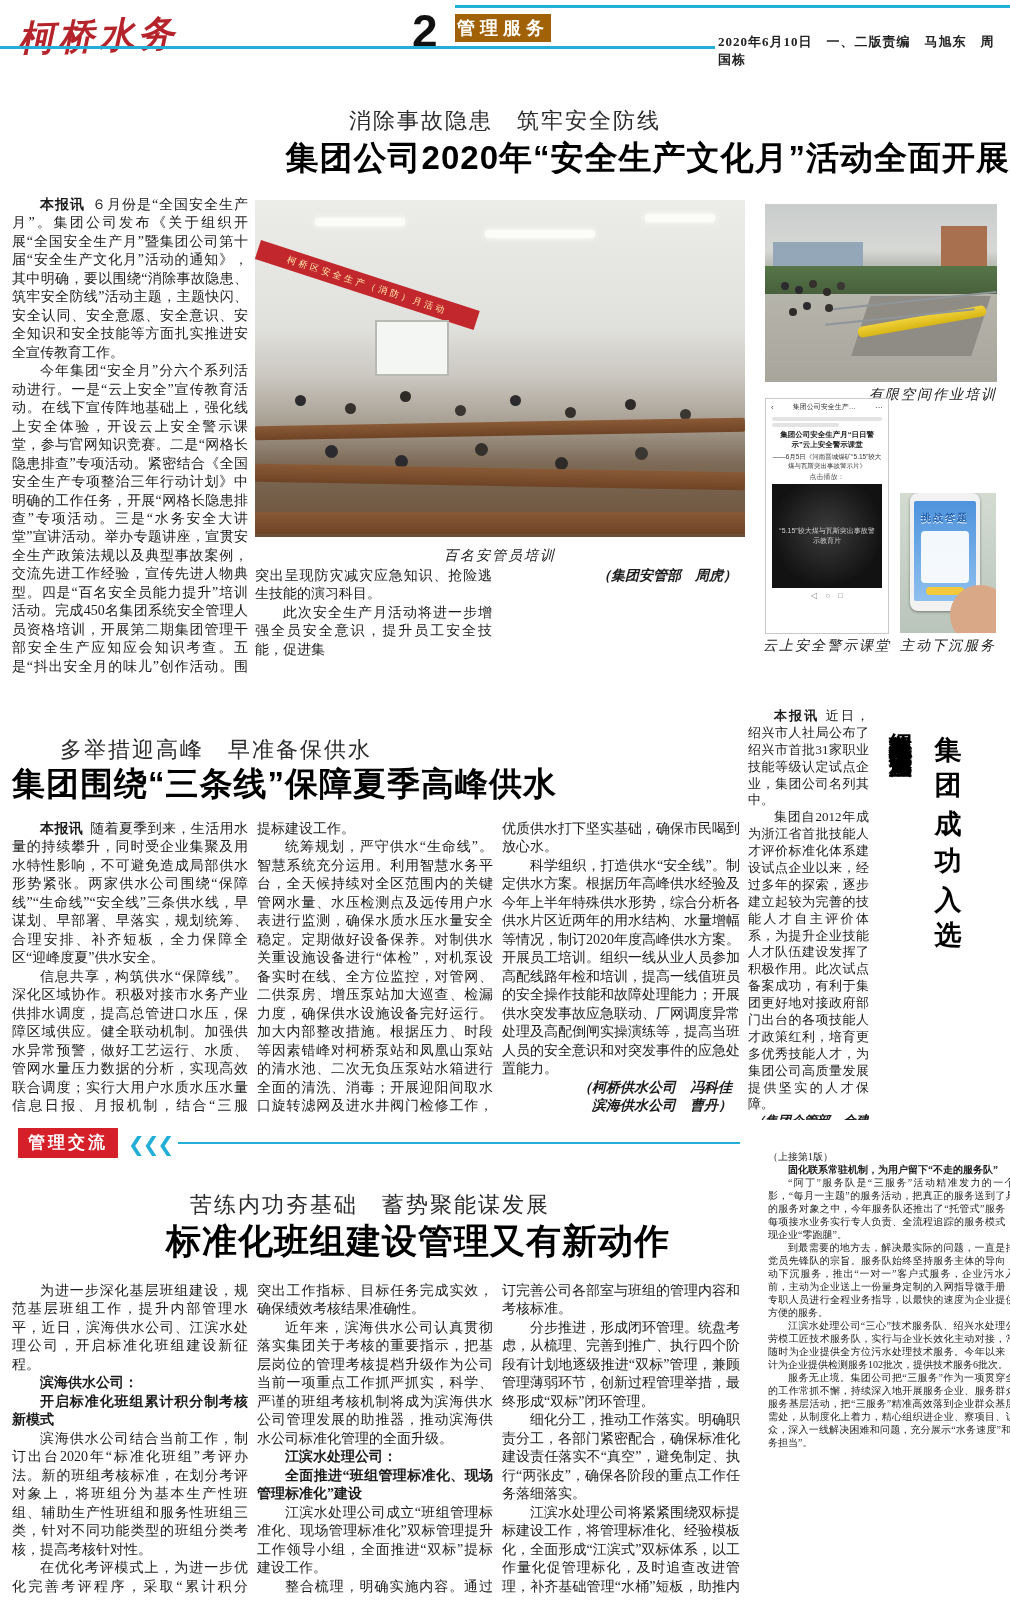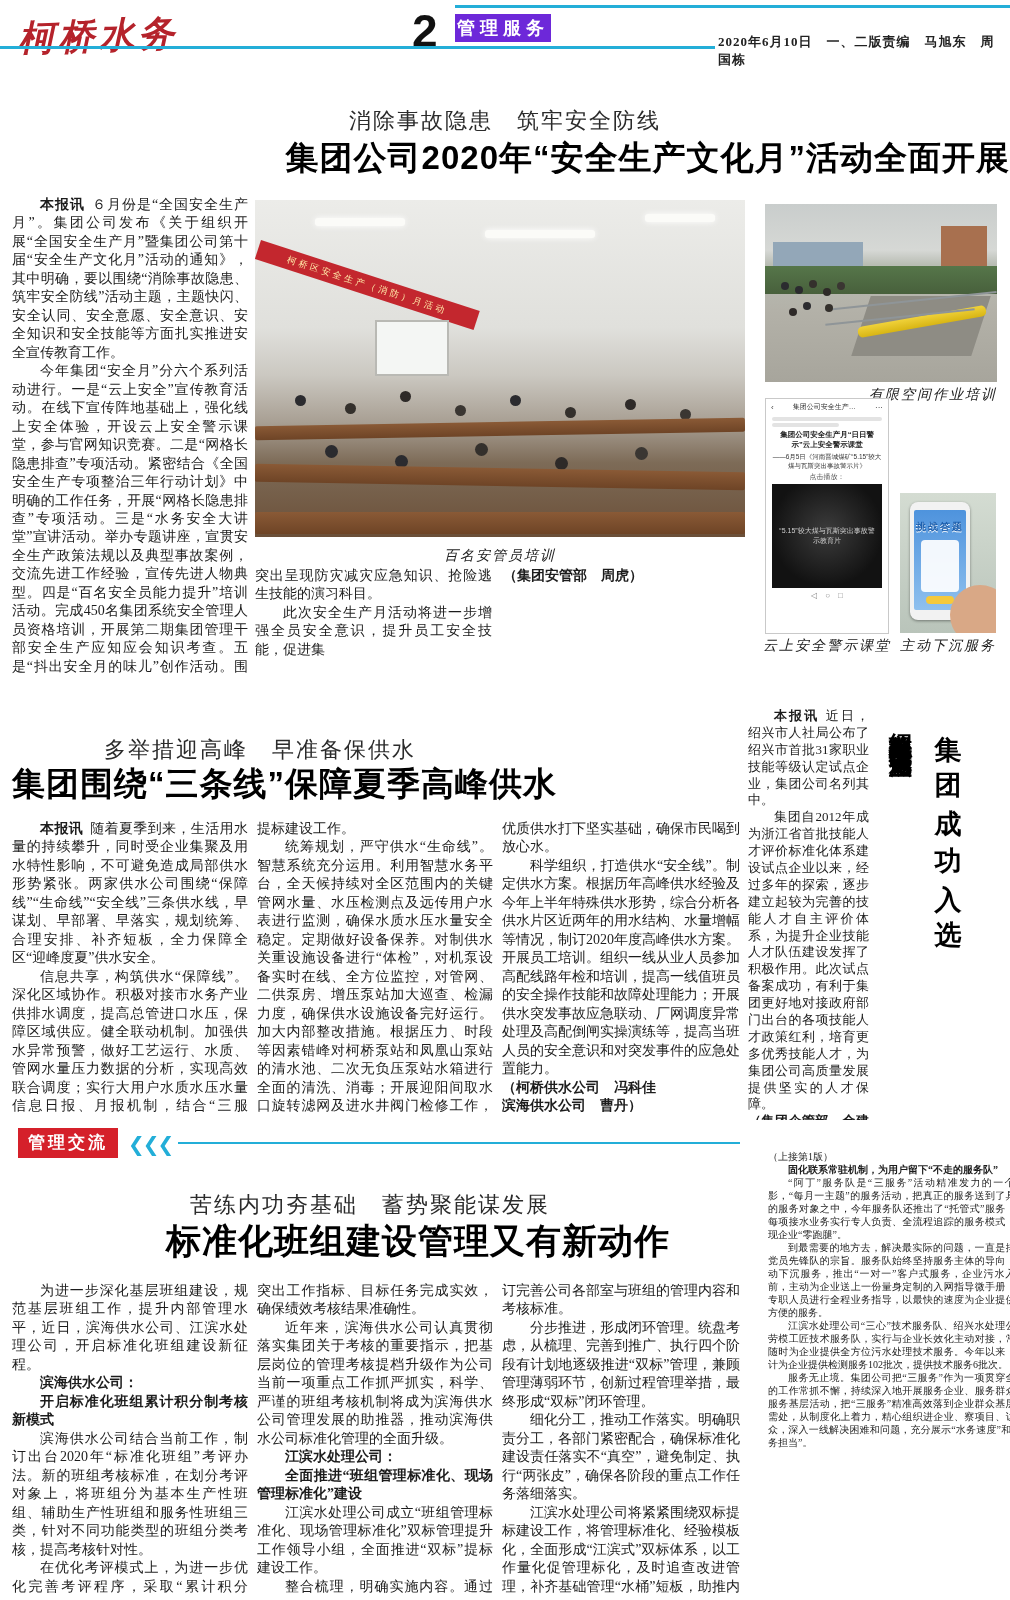--- a/index.html
+++ b/index.html
@@ -2,36 +2,36 @@
 <html><head>
 <meta charset="utf-8">
 <style>
   html,body{margin:0;padding:0;background:#f2f2f0;}
   .page{position:relative;width:1010px;height:1600px;background:#ffffff;margin:0 auto;
         font-family:"Liberation Serif","DejaVu Serif",serif;color:#1c1c1c;overflow:hidden;}
   .abs{position:absolute;}
   
   .logo{font-size:36px;font-weight:bold;font-style:italic;color:#b5232b;transform:rotate(-2deg);letter-spacing:4px;}
   .pagenum{font-size:46px;font-weight:900;font-family:"Liberation Sans","DejaVu Sans",sans-serif;color:#111;}
-  .sec-badge{background:#6d28d9;color:#fff;font-family:Liberation Serif, serif;
+  .sec-badge{background:#a16207;color:#fff;font-family:Liberation Serif, serif;
              font-weight:bold;font-size:18px;letter-spacing:5px;text-align:center;line-height:28px;}
   .rule-cyan{background:#23aed8;}
   .dateline{font-size:13px;font-weight:bold;color:#222;letter-spacing:1px;}
   
   .kicker{font-family:"Liberation Sans","DejaVu Sans",sans-serif;font-size:22px;color:#2b2b2b;
           text-align:center;letter-spacing:2px;}
   .headline{font-family:"Liberation Sans","DejaVu Sans",sans-serif;font-weight:900;font-size:33px;
             color:#000;text-align:right;letter-spacing:1px;white-space:nowrap;}
   
   .col{font-size:14px;line-height:1.32;text-align:justify;overflow:hidden;}
   .col p{margin:0;text-indent:2em;}
   .col p.noind{text-indent:0;}
   .lead{font-weight:bold;padding-right:.5em;}
   .subh{font-weight:bold;}
-  .byline{font-weight:bold;text-indent:0 !important;padding-right:8px;}
+  .byline{font-style:italic;font-weight:bold;text-align:right;text-indent:0 !important;padding-right:8px;}
   .caption{font-style:italic;font-size:14px;color:#222;letter-spacing:2px;}
   
   .photo{overflow:hidden;background:#ddd;}
   .meeting{background:linear-gradient(#ecece9 0%,#e0e0dc 38%,#cbc8c1 52%,#a89f93 66%,#7d6b57 78%,#6b4f38 100%);}
   .m-light{position:absolute;background:#fbfbf8;border-radius:3px;box-shadow:0 0 6px #fff;}
   .m-screen{position:absolute;background:#f4f6f4;border:2px solid #b9b9b4;}
   .m-banner{position:absolute;background:#c3272e;color:#ffe9a8;font-size:9px;line-height:20px;
             letter-spacing:3px;text-align:center;transform:rotate(18deg);transform-origin:left top;
             font-family:"Liberation Sans","DejaVu Sans",sans-serif;white-space:nowrap;}
   .m-table{position:absolute;background:linear-gradient(#8a5a36,#6e4426);border-radius:2px;}
@@ -47,21 +47,21 @@
   .shot-grayline{height:4px;background:#e3e3e3;margin:2px 6px;border-radius:2px;}
   .shot-h{font-size:7.5px;font-weight:bold;color:#222;text-align:center;margin:3px 5px;line-height:1.35;}
   .shot-sub{font-size:6.5px;color:#333;text-align:center;margin:2px 5px;line-height:1.3;}
   .shot-play{font-size:7px;color:#555;text-align:center;margin:2px 0;}
   .shot-video{position:relative;background:radial-gradient(circle at 50% 45%,#3c3c3c 0%,#121212 70%);
               color:#cfcfcf;font-size:7px;text-align:center;display:flex;align-items:center;justify-content:center;
               line-height:1.4;padding:4px;}
   .shot-nav{display:flex;justify-content:space-around;color:#888;font-size:8px;padding:2px 10px;}
   
   .quiz{background:linear-gradient(#d4dcd2,#b9c4ba);}
-  .q-phone{position:absolute;left:10px;top:9px;width:60px;height:118px;background:#f2f2f2;border-radius:8px;
+  .q-phone{position:absolute;left:10px;top:0;width:70px;height:118px;background:#f2f2f2;border-radius:8px;
            box-shadow:0 1px 3px rgba(0,0,0,.4);}
   .q-screen{position:absolute;left:4px;top:8px;right:4px;bottom:10px;border-radius:2px;
             background:linear-gradient(#4e93dd,#8fc0ee);overflow:hidden;}
   .q-title{font-family:"Liberation Sans","DejaVu Sans",sans-serif;font-weight:900;font-size:10px;
            color:#1c5fae;text-shadow:0 1px 0 #fff;text-align:center;margin-top:10px;letter-spacing:2px;}
   .q-card{position:absolute;left:7px;right:7px;top:30px;bottom:18px;background:#ffffff;border-radius:4px;opacity:.92;}
   .q-btn{position:absolute;left:12px;right:12px;bottom:6px;height:8px;border-radius:4px;background:#f5c93c;}
   .q-hand{position:absolute;right:-14px;bottom:-12px;width:60px;height:60px;border-radius:50%;background:#d9a886;}
   
   .vtitle{writing-mode:vertical-rl;font-family:"Liberation Sans","DejaVu Sans",sans-serif;
@@ -147,21 +147,21 @@
       <div class="q-screen">
         <div class="q-title">挑战答题</div>
         <div class="q-card"></div>
         <div class="q-btn"></div>
       </div>
     </div>
     <div class="q-hand"></div>
   </div>
   <div class="abs caption" style="left:893px;top:637px;width:110px;text-align:center;">主动下沉服务</div>
 
-  <div class="abs kicker" style="left:16px;top:735px;width:400px;text-align:right;">多举措迎高峰　早准备保供水</div>
+  <div class="abs kicker" style="left:16px;top:735px;width:400px;text-align:center;">多举措迎高峰　早准备保供水</div>
   <div class="abs headline" style="left:12px;top:762px;width:660px;text-align:left;">集团围绕“三条线”保障夏季高峰供水</div>
 
   <div class="abs col" style="left:12px;top:820px;width:236px;height:292px;">
     <p><span class="lead">本报讯</span><span>随着夏季到来，生活用水量的持续攀升，同时受企业集聚及用水特性影响，不可避免造成局部供水形势紧张。两家供水公司围绕“保障线”“生命线”“安全线”三条供水线，早谋划、早部署、早落实，规划统筹、合理安排、补齐短板，全力保障全区“迎峰度夏”供水安全。</span></p>
     <p>信息共享，构筑供水“保障线”。深化区域协作。积极对接市水务产业供排水调度，提高总管进口水压，保障区域供应。健全联动机制。加强供水异常预警，做好工艺运行、水质、管网水量压力数据的分析，实现高效联合调度；实行大用户水质水压水量信息日报、月报机制，结合“三服务”走访，与用户</p>
   </div>
   <div class="abs col" style="left:257px;top:820px;width:236px;height:292px;">
     <p class="noind">提标建设工作。</p>
     <p>统筹规划，严守供水“生命线”。智慧系统充分运用。利用智慧水务平台，全天候持续对全区范围内的关键管网水量、水压检测点及远传用户水表进行监测，确保水质水压水量安全稳定。定期做好设备保养。对制供水关重设施设备进行“体检”，对机泵设备实时在线、全方位监控，对管网、二供泵房、增压泵站加大巡查、检漏力度，确保供水设施设备完好运行。加大内部整改措施。根据压力、时段等因素错峰对柯桥泵站和凤凰山泵站的清水池、二次无负压泵站水箱进行全面的清洗、消毒；开展迎阳间取水口旋转滤网及进水井阀门检修工作，确保原水水质，为高峰期间</p>
   </div>

